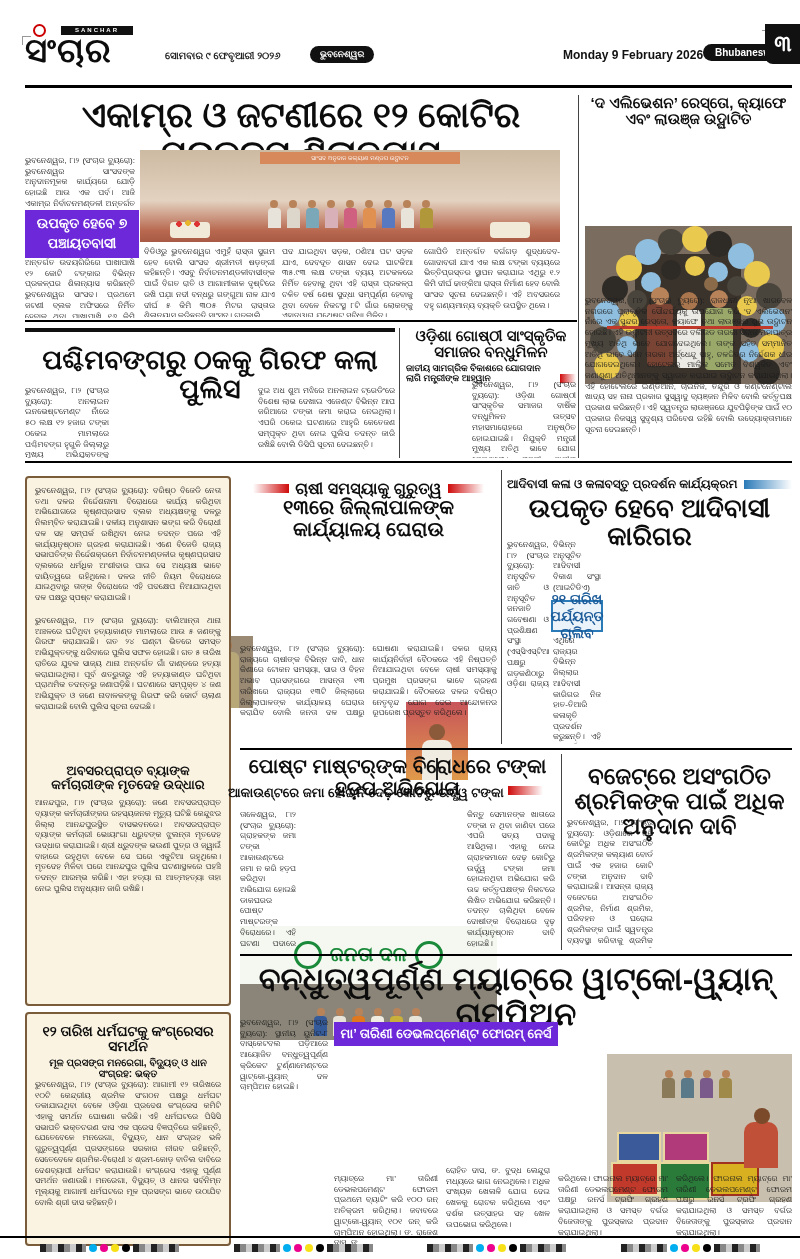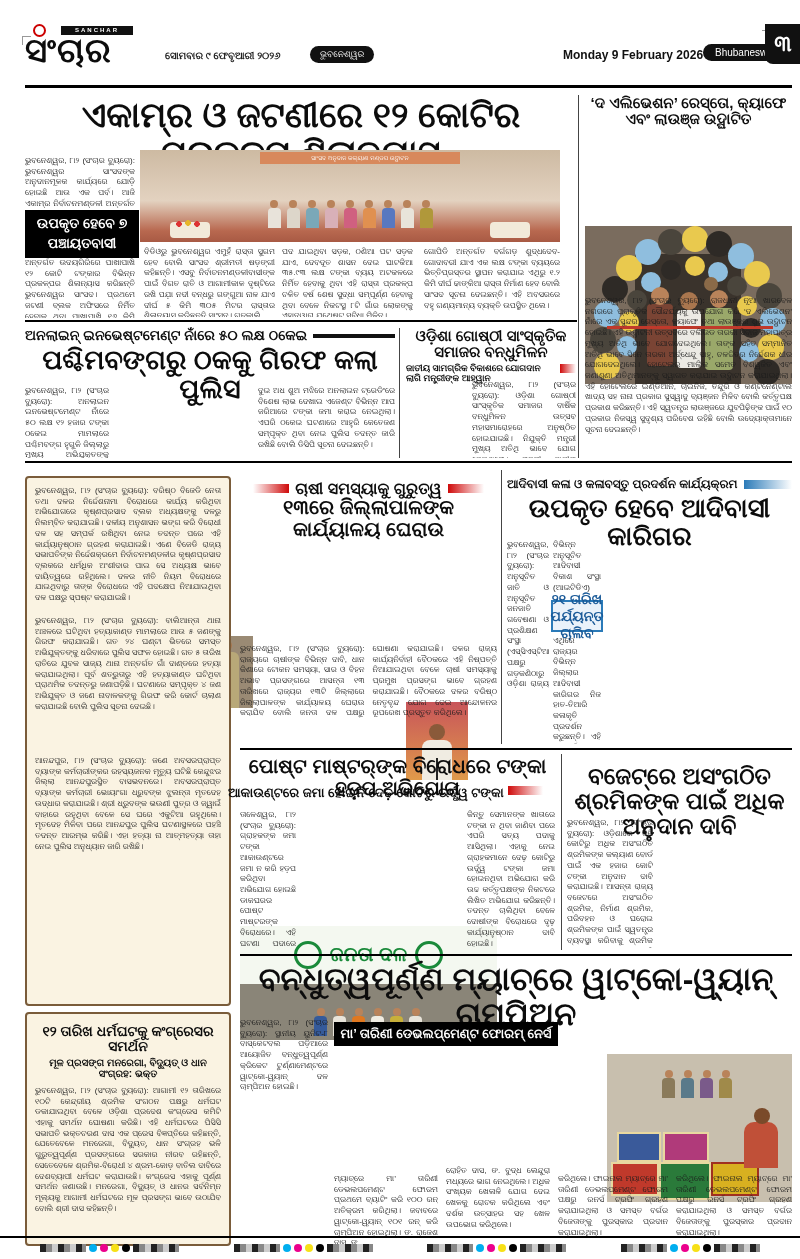--- a/index.html
+++ b/index.html
@@ -6,31 +6,31 @@
   body{width:800px;height:1259px;background:#fff;position:relative;overflow:hidden;
        font-family:"Liberation Sans",sans-serif;color:#111}
   .abs{position:absolute}
   .hd{font-weight:800;color:#0c0c0c;line-height:1.08}
   .body-txt{font-size:8px;line-height:1.34;text-align:justify;color:#1c1c1c;overflow:hidden}
   .rule-h{background:#000}
   .rule-v{background:#444;width:1px}
   .kick-bar{height:9px;background:linear-gradient(to right,#cf0a0a,#fff)}
   .kick-bar.rev{background:linear-gradient(to left,#cf0a0a,#fff)}
   .kick-bar.blue{background:linear-gradient(to right,#2a7ab8,#fff)}
-  .pill{background:#111;color:#fff;border-radius:9px;font-weight:400;text-align:center}
+  .pill{background:#111;color:#fff;border-radius:9px;font-weight:700;text-align:center}
   .photo{overflow:hidden;position:relative}
   .pp{width:15px;display:flex;flex-direction:column;align-items:center;flex:0 0 auto}
   .pp::before{content:"";width:8px;height:8px;border-radius:50%;background:#b9835a}
   .pp::after{content:"";width:13px;height:20px;border-radius:4px 4px 0 0;background:var(--s,#888)}
   .crowd{display:flex;justify-content:center;align-items:flex-end;gap:4px}
   .regbar{display:flex;align-items:center;gap:3px}
   .regbar .gr{width:46px;height:8px;background:repeating-linear-gradient(to right,#222 0 6px,#888 6px 12px,#ccc 12px 18px)}
   .regbar .dot{width:8px;height:8px;border-radius:50%}
   .cream{background:#faf3e2;border:2px solid #7a5c3a;border-radius:4px}
-  .capbox{background:#000000;color:#fff;font-weight:800;text-align:center}
+  .capbox{background:#6d28d9;color:#fff;font-weight:800;text-align:center}
 </style>
 </head>
 <body>
 
 <div class="abs" style="left:22px;top:36px;width:8px;height:8px;border-left:1px solid #999;border-top:1px solid #999"></div>
 <div class="abs" style="left:762px;top:30px;width:8px;height:8px;border-right:1px solid #999;border-top:1px solid #999"></div>
 
 <div class="abs" style="left:25px;top:24px;width:767px;height:60px">
   <div class="abs" style="left:36px;top:2px;width:72px;height:9px;background:#111;color:#fff;font-size:6px;font-weight:700;text-align:center;letter-spacing:2px;line-height:9px">SANCHAR</div>
   <div class="abs" style="left:8px;top:0;width:9px;height:9px;border:2px solid #c00;border-radius:50%"></div>
@@ -115,60 +115,60 @@
       <circle cx="126" cy="58" r="7" fill="#8a6a48"></circle>
       <rect x="22" y="100" width="166" height="3" fill="#c0392b"></rect>
     </g>
   </svg>
 </div>
 <div class="abs body-txt" style="left:585px;top:296px;width:207px;height:160px">ଭୁବନେଶ୍ୱର, ୮ା୨ (ସଂଚାର ବ୍ୟୁରୋ): ରାଜଧାନୀ ନୂଆ ଖାରବେଳ ନଗରରେ ପ୍ରାକୃତିକ ସୌନ୍ଦର୍ଯ୍ୟକୁ ଉପଯୋଗ କରି ‘ଦ ଏଲିଭେଶନ’ ନାଁରେ ଏକ ସୁନ୍ଦର ରେସ୍ତୋ, କ୍ୟାଫେ ତଥା ଲାଉଞ୍ଜର ଶୁଭ ଉଦ୍ଘାଟନ ହୋଇଛି। ଏହି ଉଦ୍ଘାଟନୀ ଉତ୍ସବରେ ବଲିଉଡ ତାରକା ସିବାଜ ମହାପାତ୍ର ମୁଖ୍ୟ ଅତିଥି ଭାବେ ଯୋଗଦେଇଥିଲେ। ତାଙ୍କ ସହିତ ସମ୍ମାନିତ ଅତିଥି ଭାବେ ସିନେ ତାରକା ଅର୍ଦ୍ଧେନ୍ଦୁ ସାହୁ, ଚଳଚ୍ଚିତ୍ର ନିର୍ଦ୍ଦେଶକ ଧୀର ଯୋଗଦେଇଥିଲେ। ହୋଟେଲର ମାଲିକ ସମେତ ବିଶ୍ୱଜିତ ଏବଂ ଜଣାଶୁଣା ଅତିଥିମାନଙ୍କୁ ସ୍ୱାଗତ କରାଯାଇ ଉଦ୍ଘାଟନ କରାଯାଇଥିଲା। ଏହି ହୋଟେଲରେ ଇଣ୍ଡିଆନ, ଚାଇନିଜ, ତନ୍ଦୁରି ଓ କଣ୍ଟିନେଣ୍ଟାଲ ଖାଦ୍ୟ ସହ ନାନା ପ୍ରକାର ସୁସ୍ୱାଦୁ ବ୍ୟଞ୍ଜନ ମିଳିବ ବୋଲି କର୍ତ୍ତୃପକ୍ଷ ପ୍ରକାଶ କରିଛନ୍ତି। ଏହି ସ୍ୱତନ୍ତ୍ର ଲାଉଞ୍ଜରେ ଯୁବପିଢ଼ିଙ୍କ ପାଇଁ ୧୦ ପ୍ରକାର ନିଜସ୍ୱ ସୁଦୃଶ୍ୟ ପରିବେଶ ରହିଛି ବୋଲି ଉଦ୍ୟୋକ୍ତାମାନେ ସୂଚନା ଦେଇଛନ୍ତି।</div>
 
 <div class="abs rule-h" style="left:25px;top:320px;width:552px;height:2px"></div>
 
 <div class="abs" style="left:25px;top:328px;width:370px;display:flex;align-items:center;gap:6px">
-  <span class="hd" style="font-size:14px">ଅନଲାଇନ୍ ଇନଭେଷ୍ଟମେଣ୍ଟ ନାଁରେ ୫୦ ଲକ୍ଷ ଠକେଇ</span>
   <span style="flex:1;height:4px;background:#111"></span>
 </div>
 <div class="abs hd" style="left:25px;top:346px;width:370px;font-size:27px;text-align:center">ପଶ୍ଚିମବଙ୍ଗରୁ ଠକକୁ ଗିରଫ କଲା ପୁଲିସ</div>
 
 <div class="abs body-txt" style="left:25px;top:386px;width:84px;height:72px">ଭୁବନେଶ୍ୱର, ୮ା୨ (ସଂଚାର ବ୍ୟୁରୋ): ଅନଲାଇନ ଇନଭେଷ୍ଟମେଣ୍ଟ ନାଁରେ ୫୦ ଲକ୍ଷ ୧୨ ହଜାର ଟଙ୍କା ଠକେଇ ମାମଲାରେ ପଶ୍ଚିମବଙ୍ଗ ହୁଗୁଳି ଜିଲ୍ଲାରୁ ମୁଖ୍ୟ ଅଭିଯୁକ୍ତଙ୍କୁ ଗିରଫ କରିଛି କମିଶନରେଟ ପୁଲିସ।</div>
 <div class="abs photo" style="left:113px;top:386px;width:140px;height:72px;background:#9a8a74">
   <div class="abs" style="left:14px;bottom:0;width:26px;height:52px;background:#b8a878;border-radius:6px 6px 0 0"></div>
   <div class="abs" style="left:21px;bottom:52px;width:13px;height:13px;border-radius:50%;background:#a9764e"></div>
   <div class="abs" style="left:56px;bottom:0;width:30px;height:44px;background:linear-gradient(to right,#e8c83a 30%,#333 30% 70%,#e8c83a 70%);border-radius:6px 6px 0 0"></div>
   <div class="abs" style="left:63px;bottom:44px;width:16px;height:15px;border-radius:50%;background:#b9835a"></div>
   <div class="abs" style="left:98px;bottom:0;width:28px;height:56px;background:#b8a878;border-radius:6px 6px 0 0"></div>
   <div class="abs" style="left:106px;bottom:56px;width:13px;height:13px;border-radius:50%;background:#a9764e"></div>
 </div>
 <div class="abs body-txt" style="left:258px;top:386px;width:137px;height:72px">ଦୁଇ ଅଧ ଶୁଅ ମଝିରେ ଅନଲାଇନ ଟ୍ରେଡିଂରେ ବିଶେଷ ଲାଭ ଦେଖାଇ ଏଜେଣ୍ଟ ବିଭିନ୍ନ ଆପ ଜରିଆରେ ଟଙ୍କା ଜମା କରାଇ ନେଇଥିଲା। ଏପରି ଠକେଇ ଘଟଣାରେ ଆହୁରି କେତେଜଣ ସମ୍ପୃକ୍ତ ଥିବା ନେଇ ପୁଲିସ ତଦନ୍ତ ଜାରି ରଖିଛି ବୋଲି ଡିସିପି ସୂଚନା ଦେଇଛନ୍ତି।</div>
 
 <div class="abs rule-v" style="left:399px;top:328px;height:130px"></div>
 <div class="abs hd" style="left:406px;top:328px;width:170px;font-size:15px;text-align:center">ଓଡ଼ିଶା ଗୋଷ୍ଠୀ ସାଂସ୍କୃତିକ ସମାଜର ବନ୍ଧୁମିଳନ</div>
-<div class="abs" style="left:406px;top:364px;width:170px;display:flex;align-items:flex-start;gap:6px">
+<div class="abs" style="left:406px;top:364px;width:170px;display:flex;align-items:flex-end;gap:6px">
   <span class="hd" style="font-size:9px">ଜାତୀୟ ସାମଗ୍ରିକ ବିକାଶରେ ଯୋଗଦାନ ଲାଗି ମନ୍ତ୍ରୀଙ୍କ ଆହ୍ୱାନ</span>
   <span class="kick-bar" style="width:24px"></span>
 </div>
 <div class="abs photo" style="left:406px;top:380px;width:62px;height:78px;background:linear-gradient(#c8555a,#e09a4a)">
   <div class="abs" style="left:16px;bottom:0;width:30px;height:40px;background:#f0ece2;border-radius:8px 8px 0 0"></div>
   <div class="abs" style="left:23px;bottom:40px;width:16px;height:16px;border-radius:50%;background:#8a5a3a"></div>
   <div class="abs" style="left:30px;bottom:0;width:2px;height:22px;background:#222"></div>
 </div>
 <div class="abs body-txt" style="left:472px;top:380px;width:104px;height:78px">ଭୁବନେଶ୍ୱର, ୮ା୨ (ସଂଚାର ବ୍ୟୁରୋ): ଓଡ଼ିଶା ଗୋଷ୍ଠୀ ସାଂସ୍କୃତିକ ସମାଜର ବାର୍ଷିକ ବନ୍ଧୁମିଳନ ଉତ୍ସବ ମହାସମାରୋହରେ ଅନୁଷ୍ଠିତ ହୋଇଯାଇଛି। ନିଯୁକ୍ତି ମନ୍ତ୍ରୀ ମୁଖ୍ୟ ଅତିଥି ଭାବେ ଯୋଗ ଦେଇଥିଲେ। ମନ୍ତ୍ରୀ ଜାତୀୟ ସମାଜକୁ ଏକତ୍ରିତ ହୋଇ ଜାତି ଓ ଜାତୀୟ ସାମଗ୍ରିକ ବିକାଶରେ ଯୋଗ ଦେବାକୁ ଆହ୍ୱାନ ଦେଇଛନ୍ତି। ଏହି ଅବସରରେ ସମାଜର ସଭାପତି, ସମ୍ପାଦକ ତଥା ଅନ୍ୟ ପଦାଧିକାରୀମାନେ ଅତିଥିମାନଙ୍କୁ ସମ୍ବର୍ଦ୍ଧନା ଜଣାଇଥିଲେ ଏବଂ ବିଭିନ୍ନ ସାଂସ୍କୃତିକ କାର୍ଯ୍ୟକ୍ରମ ପରିବେଷଣ କରାଯାଇଥିଲା।</div>
 
 <div class="abs rule-h" style="left:25px;top:461px;width:767px;height:2px"></div>
 
 <div class="abs cream" style="left:25px;top:476px;width:206px;height:530px;padding:8px 8px;box-sizing:border-box">
   <div class="body-txt" style="height:130px">ଭୁବନେଶ୍ୱର, ୮ା୨ (ସଂଚାର ବ୍ୟୁରୋ): ବରିଷ୍ଠ ବିଜେଡି ନେତା ତଥା ଦଳର ନିର୍ଦ୍ଦେଶନାମା ବିରୋଧରେ କାର୍ଯ୍ୟ କରିଥିବା ଅଭିଯୋଗରେ କୃଷ୍ଣପ୍ରସାଦ ବ୍ଲକ ଅଧ୍ୟକ୍ଷଙ୍କୁ ଦଳରୁ ନିଲମ୍ବିତ କରାଯାଇଛି। ଦଳୀୟ ଅନୁଶାସନ ଭଙ୍ଗ କରି ବିରୋଧୀ ଦଳ ସହ ସମ୍ପର୍କ ରଖିଥିବା ନେଇ ତଦନ୍ତ ପରେ ଏହି କାର୍ଯ୍ୟାନୁଷ୍ଠାନ ଗ୍ରହଣ କରାଯାଇଛି। ଏଣେ ବିଜେଡି ରାଜ୍ୟ ସଭାପତିଙ୍କ ନିର୍ଦ୍ଦେଶକ୍ରମେ ନିର୍ବାଚନମଣ୍ଡଳୀର କୃଷ୍ଣପ୍ରସାଦ ବ୍ଲକରେ ଧର୍ମଧିକ ଅଂଶୀଦାର ପାଇ ସେ ଅଧ୍ୟକ୍ଷ ଭାବେ ଦାୟିତ୍ୱରେ ରହିଥିଲେ। ଦଳର ନୀତି ନିୟମ ବିରୋଧରେ ଯାଇଥିବାରୁ ତାଙ୍କ ବିରୋଧରେ ଏହି ପଦକ୍ଷେପ ନିଆଯାଇଥିବା ଦଳ ପକ୍ଷରୁ ସ୍ପଷ୍ଟ କରାଯାଇଛି।</div>
   <div class="body-txt" style="height:140px">ଭୁବନେଶ୍ୱର, ୮ା୨ (ସଂଚାର ବ୍ୟୁରୋ): ବାଲିଆନ୍ତା ଥାନା ଅଞ୍ଚଳରେ ଘଟିଥିବା ହତ୍ୟାକାଣ୍ଡ ମାମଲାରେ ଆଉ ୫ ଜଣଙ୍କୁ ଗିରଫ କରାଯାଇଛି। ଗତ ୨୪ ଘଣ୍ଟା ଭିତରେ ସମସ୍ତ ଅଭିଯୁକ୍ତଙ୍କୁ ଧରିବାରେ ପୁଲିସ ସଫଳ ହୋଇଛି। ଗତ ୫ ତାରିଖ ରାତିରେ ଯୁବକ ସାଜ୍ୟ ଥାନା ଅନ୍ତର୍ଗତ ଗାଁ ଦାଣ୍ଡରେ ହତ୍ୟା କରାଯାଇଥିଲା। ପୂର୍ବ ଶତ୍ରୁତାରୁ ଏହି ହତ୍ୟାକାଣ୍ଡ ଘଟିଥିବା ପ୍ରାଥମିକ ତଦନ୍ତରୁ ଜଣାପଡ଼ିଛି। ଘଟଣାରେ ସମ୍ପୃକ୍ତ ୪ ଜଣ ଅଭିଯୁକ୍ତ ଓ ଜଣେ ନାବାଳକଙ୍କୁ ଗିରଫ କରି କୋର୍ଟ ଚାଲାଣ କରାଯାଇଛି ବୋଲି ପୁଲିସ ସୂଚନା ଦେଇଛି।</div>
+  <div class="hd" style="font-size:13px;text-align:center;margin:8px 0 6px">ଅବସରପ୍ରାପ୍ତ ବ୍ୟାଙ୍କ କର୍ମଚାରୀଙ୍କ ମୃତଦେହ ଉଦ୍ଧାର</div>
   <div class="body-txt" style="height:150px">ଆନନ୍ଦପୁର, ୮ା୨ (ସଂଚାର ବ୍ୟୁରୋ): ଜଣେ ଅବସରପ୍ରାପ୍ତ ବ୍ୟାଙ୍କ କର୍ମଚାରୀଙ୍କର ରହସ୍ୟଜନକ ମୃତ୍ୟୁ ଘଟିଛି କେନ୍ଦୁଝର ଜିଲ୍ଲା ଆନନ୍ଦପୁରସ୍ଥିତ ବାସଭବନରେ। ଅବସରପ୍ରାପ୍ତ ବ୍ୟାଙ୍କ କର୍ମଚାରୀ ଭୋୟାଂଗା ଧ୍ରୁବଙ୍କ ଝୁଲନ୍ତା ମୃତଦେହ ଉଦ୍ଧାର କରାଯାଇଛି। ଶ୍ରୀ ଧ୍ରୁବଙ୍କ ଭଉଣୀ ପୁତ୍ର ଓ ଜ୍ୱାଇଁ ବାହାରେ ରହୁଥିବା ବେଳେ ସେ ଘରେ ଏକୁଟିଆ ରହୁଥିଲେ। ମୃତଦେହ ମିଳିବା ପରେ ଆନନ୍ଦପୁର ପୁଲିସ ଘଟଣାସ୍ଥଳରେ ପହଞ୍ଚି ତଦନ୍ତ ଆରମ୍ଭ କରିଛି। ଏହା ହତ୍ୟା ନା ଆତ୍ମହତ୍ୟା ତାହା ନେଇ ପୁଲିସ ଅନୁଧ୍ୟାନ ଜାରି ରଖିଛି।</div>
 </div>
 
 <div class="abs cream" style="left:25px;top:1012px;width:206px;height:234px;padding:8px;box-sizing:border-box">
   <div class="hd" style="font-size:14px;text-align:center;margin:2px 0 4px">୧୨ ତାରିଖ ଧର୍ମଘଟକୁ କଂଗ୍ରେସର ସମର୍ଥନ</div>
-  <div class="hd" style="font-size:10px;text-align:center;margin-bottom:6px">ମୂଳ ପ୍ରସଙ୍ଗ ମନରେଗା, ବିଦ୍ୟୁତ୍ ଓ ଧାନ ସଂଗ୍ରହ: ଭକ୍ତ</div>
+  <div class="hd" style="font-size:10px;text-align:center;">ମୂଳ ପ୍ରସଙ୍ଗ ମନରେଗା, ବିଦ୍ୟୁତ୍ ଓ ଧାନ ସଂଗ୍ରହ: ଭକ୍ତ</div>
   <div class="body-txt" style="height:166px">ଭୁବନେଶ୍ୱର, ୮ା୨ (ସଂଚାର ବ୍ୟୁରୋ): ଆଗାମୀ ୧୨ ତାରିଖରେ ୧୦ଟି କେନ୍ଦ୍ରୀୟ ଶ୍ରମିକ ସଂଗଠନ ପକ୍ଷରୁ ଧର୍ମଘଟ ଡକାଯାଇଥିବା ବେଳେ ଓଡ଼ିଶା ପ୍ରଦେଶ କଂଗ୍ରେସ କମିଟି ଏହାକୁ ସମର୍ଥନ ଘୋଷଣା କରିଛି। ଏହି ଧର୍ମଘଟରେ ପିସିସି ସଭାପତି ଭକ୍ତଚରଣ ଦାସ ଏକ ପ୍ରେସ ବିଜ୍ଞପ୍ତିରେ କହିଛନ୍ତି, ଯେତେବେଳେ ମନରେଗା, ବିଦ୍ୟୁତ୍, ଧାନ ସଂଗ୍ରହ ଭଳି ଗୁରୁତ୍ୱପୂର୍ଣ୍ଣ ପ୍ରସଙ୍ଗରେ ସରକାର ନୀରବ ରହିଛନ୍ତି, ସେତେବେଳେ ଶ୍ରମିକ-ବିରୋଧୀ ୪ ଶ୍ରମ-କୋଡ଼ ବାତିଲ ଦାବିରେ ଦେଶବ୍ୟାପୀ ଧର୍ମଘଟ କରାଯାଉଛି। କଂଗ୍ରେସ ଏହାକୁ ପୂର୍ଣ୍ଣ ସମର୍ଥନ ଜଣାଉଛି। ମନରେଗା, ବିଦ୍ୟୁତ୍ ଓ ଧାନର ସର୍ବନିମ୍ନ ମୂଲ୍ୟକୁ ଆଗାମୀ ଧର୍ମଘଟରେ ମୂଳ ପ୍ରସଙ୍ଗ ଭାବେ ଉଠାଯିବ ବୋଲି ଶ୍ରୀ ଦାସ କହିଛନ୍ତି।</div>
 </div>
 
 <div class="abs" style="left:240px;top:480px;width:257px;display:flex;align-items:center;justify-content:center;gap:6px">
   <span class="kick-bar rev" style="width:36px"></span>
   <span class="hd" style="font-size:16px">ଚାଷୀ ସମସ୍ୟାକୁ ଗୁରୁତ୍ୱ</span>
   <span class="kick-bar" style="width:36px"></span>
 </div>
 <div class="abs hd" style="left:240px;top:497px;width:257px;font-size:20px;text-align:center">୧୩ରେ ଜିଲ୍ଲାପାଳଙ୍କ କାର୍ଯ୍ୟାଳୟ ଘେରାଉ</div>
 <div class="abs photo" style="left:240px;top:526px;width:257px;height:114px;background:#8a8578">

